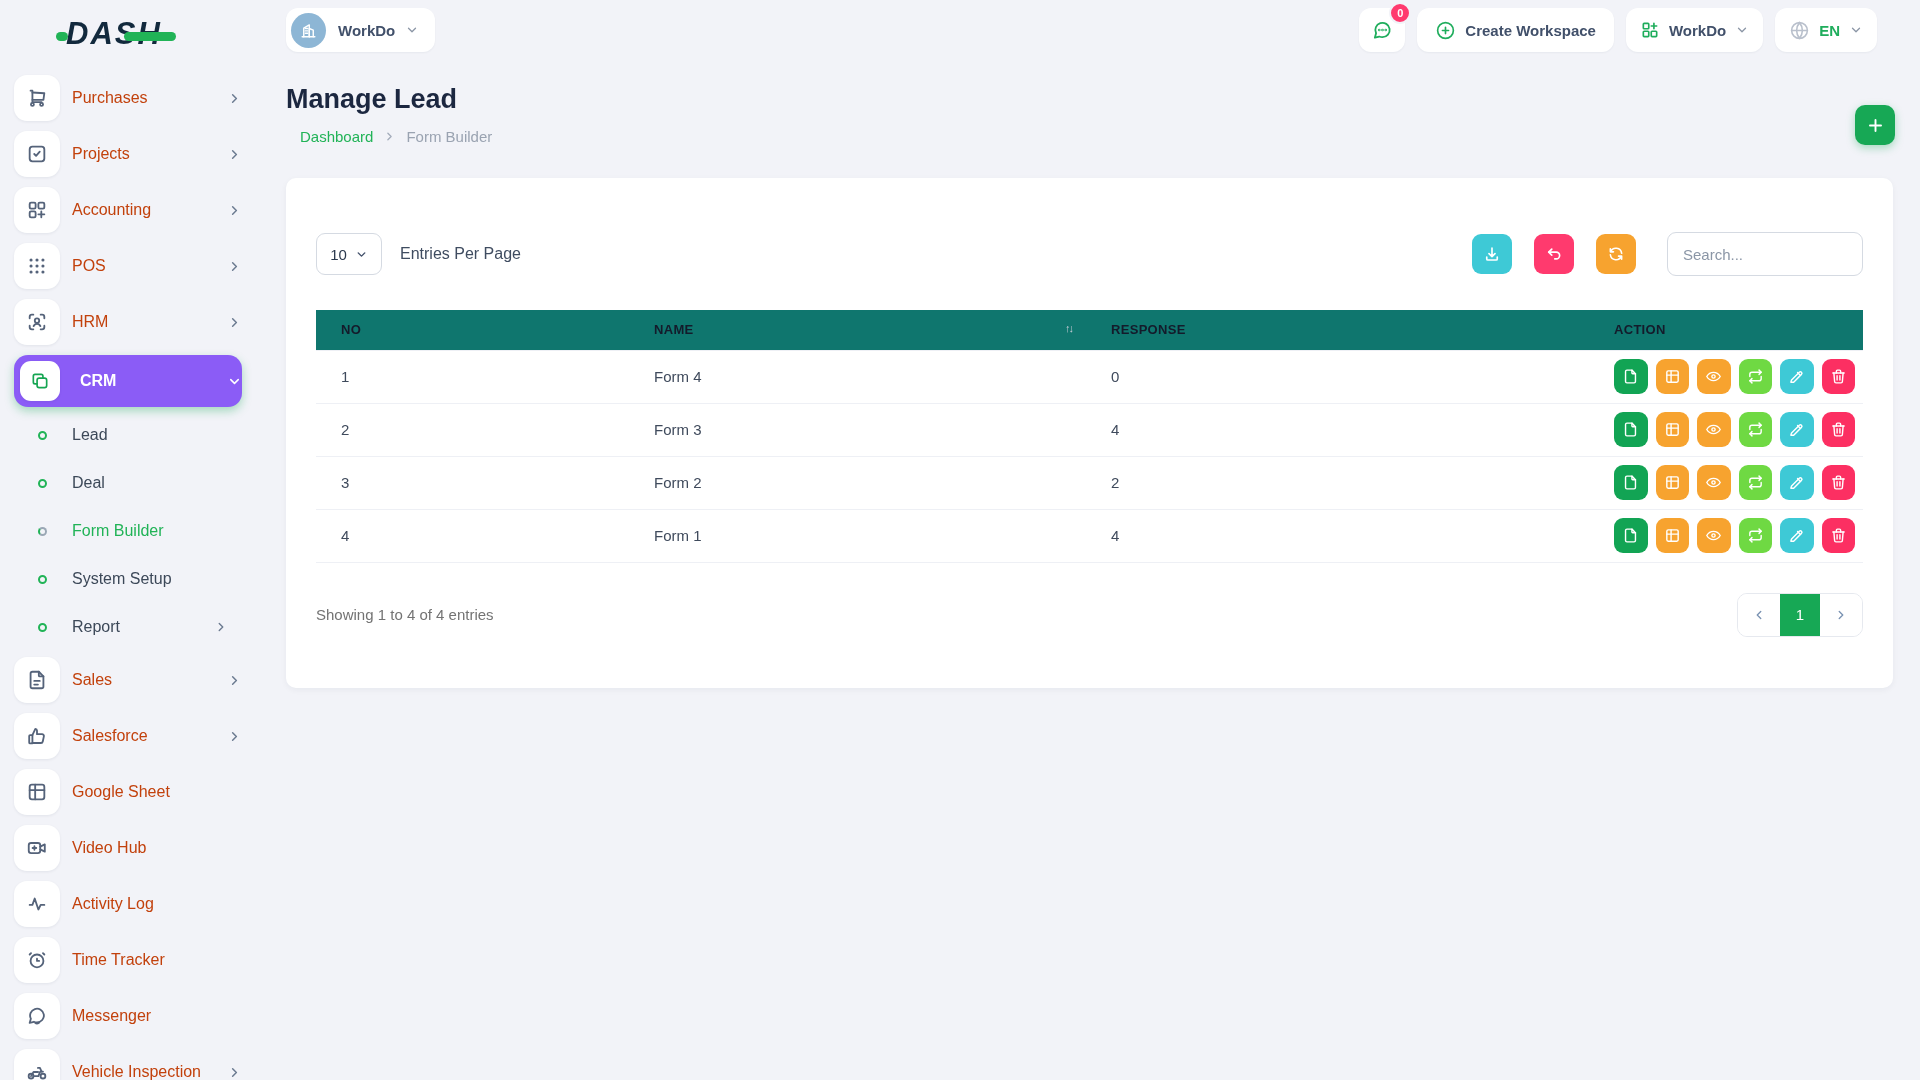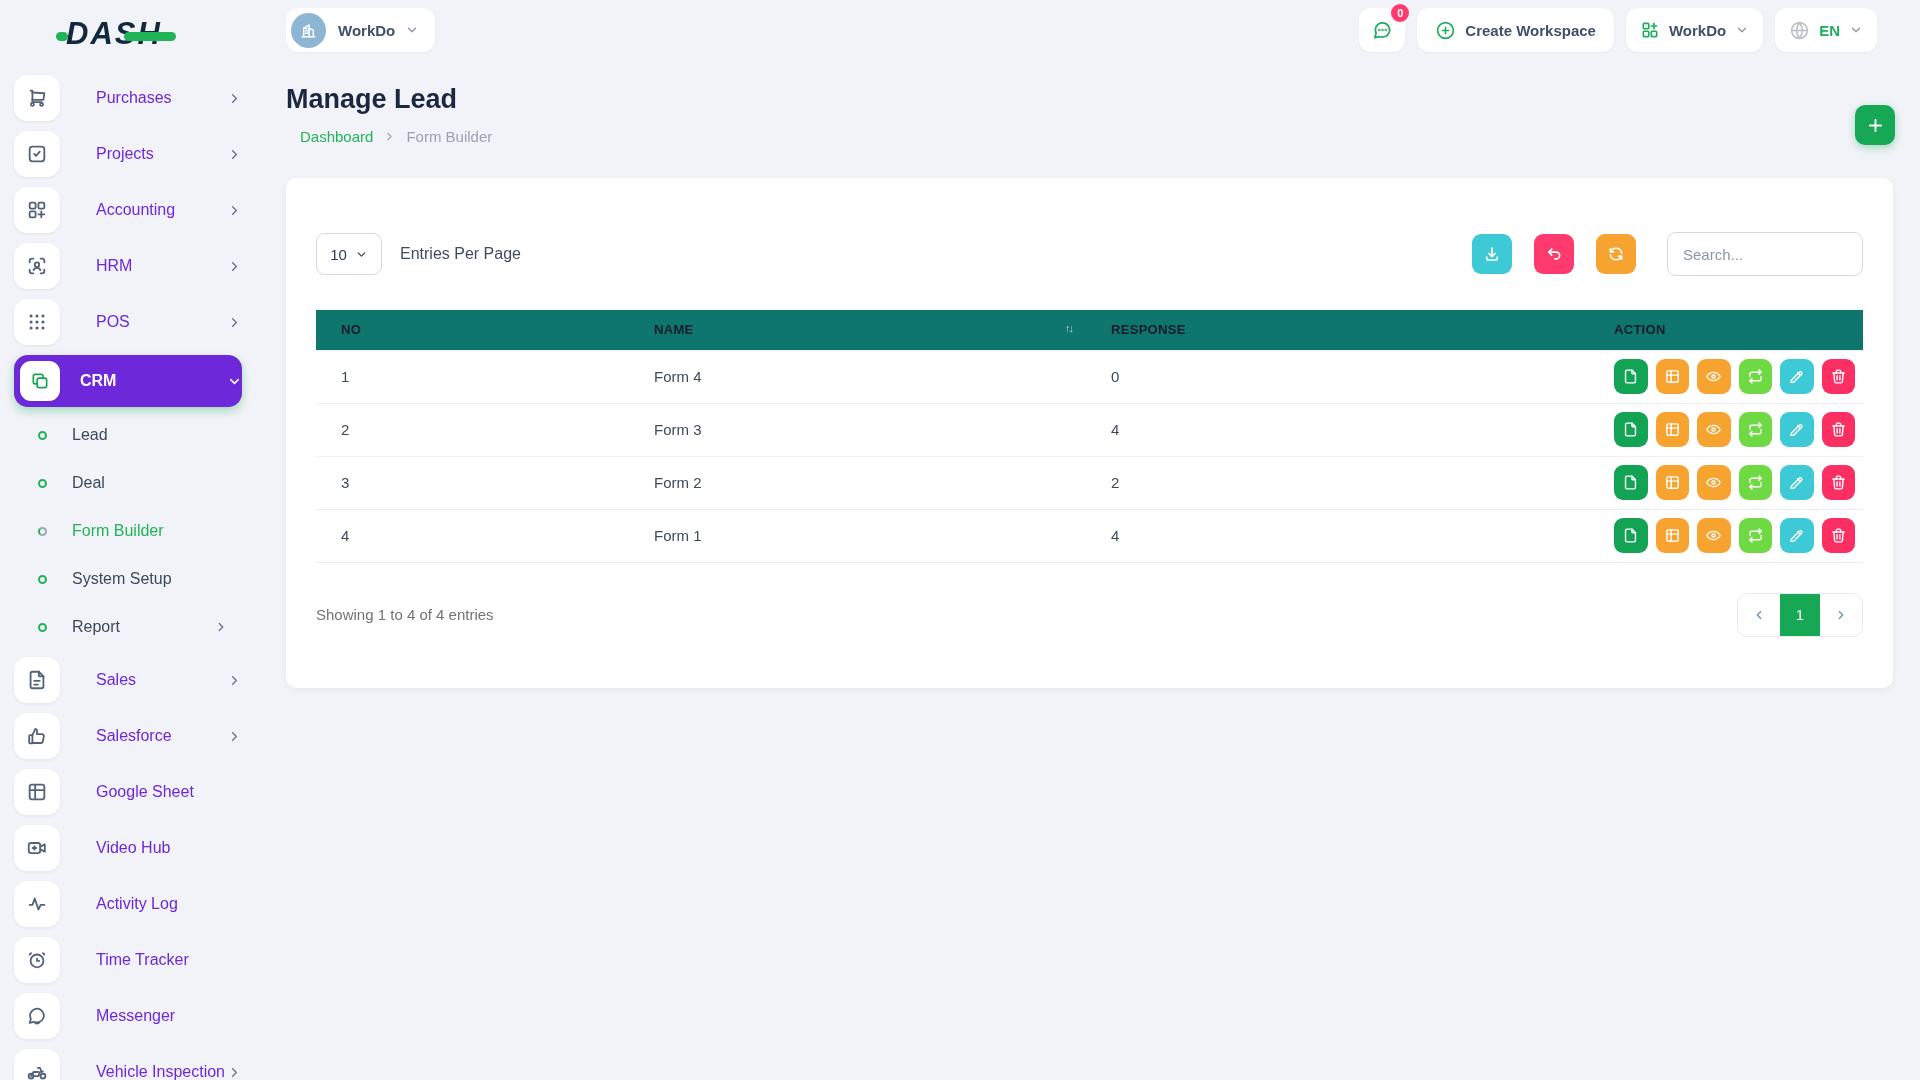--- a/index.html
+++ b/index.html
@@ -10,23 +10,23 @@
   
   .logo { position:absolute; left:66px; top:16px; display:flex; align-items:center; }
   .logo-text { font-size:31px; font-weight:800; letter-spacing:2px; color:#12293d; font-style:italic; position:relative; }
   .logo-dash { position:absolute; right:-14px; top:16px; width:52px; height:9px; background:#21b357; border-radius:5px; }
   .logo-dot { position:absolute; left:-10px; top:16px; width:12px; height:9px; background:#21b357; border-radius:5px; }
 
   
   .sidebar { position:absolute; left:0; top:0; width:256px; height:1080px; padding-top:75px; overflow:hidden; }
   .nav-item { display:flex; align-items:center; height:46px; margin:0 14px 10px 14px; cursor:pointer; }
   .nav-tile { width:46px; height:46px; background:#ffffff; border-radius:13px; box-shadow:0 1px 3px rgba(20,30,60,.07); display:flex; align-items:center; justify-content:center; color:#55637a; flex:none; }
-  .nav-label { flex:1; margin-left:36px; font-size:16px; color:#6d28d9; }
+  .nav-label { flex:1; margin-left:12px; font-size:16px; color:#c2410c; }
   .nav-chevron { color:#6b7a90; display:flex; }
-  .nav-item.active { background:#6d28d9; border-radius:14px; height:52px; padding:0 0 0 6px; margin-bottom:4px; box-shadow:0 4px 10px rgba(21,165,82,.35);margin-top:6px; }
+  .nav-item.active { background:#8b5cf6; border-radius:14px; height:52px; padding:0 0 0 6px; margin-bottom:4px; box-shadow:0 4px 10px rgba(21,165,82,.35);margin-top:6px; }
   .nav-item.active .nav-tile { width:40px; height:40px; border-radius:11px; color:#15a552; }
   .nav-item.active .nav-label { color:#ffffff; font-weight:700; margin-left:20px; }
   .nav-item.active .nav-chevron { color:#ffffff; }
   .sub-group { margin:0 14px 6px 14px; }
   .sub-item { display:flex; align-items:center; height:48px; padding-left:24px; cursor:pointer; }
   .bullet { width:9px; height:9px; border:2px solid #21b357; border-radius:50%; flex:none; background:transparent; }
   .bullet.gray { border-color:#9aa7b5; border-left-color:#21b357; }
   .sub-label { margin-left:25px; font-size:16px; color:#3c4858; flex:1; }
   .sub-item.active .sub-label { color:#21b357; }
   .sub-chevron { color:#6b7a90; margin-right:14px; display:flex; }
@@ -152,52 +152,52 @@
       <span class="nav-label">Accounting</span>
       <span class="nav-chevron">
           <svg width="15" height="15" viewBox="0 0 24 24" fill="none" stroke="currentColor" stroke-width="2.4" stroke-linecap="round" stroke-linejoin="round">
             <path d="M9 6l6 6-6 6"></path>
           </svg>
         </span>
     </div>
 
     <div class="nav-item">
       <span class="nav-tile">
-        <svg width="22" height="22" viewBox="0 0 24 24" fill="none" stroke="currentColor" stroke-width="2" stroke-linecap="round" stroke-linejoin="round">
-            <path d="M4 8V6.5A2.5 2.5 0 0 1 6.5 4H8"></path>
-            <path d="M16 4h1.5A2.5 2.5 0 0 1 20 6.5V8"></path>
-            <path d="M4 16v1.5A2.5 2.5 0 0 0 6.5 20H8"></path>
-            <path d="M16 20h1.5a2.5 2.5 0 0 0 2.5-2.5V16"></path>
-            <circle cx="12" cy="10.5" r="2.4"></circle>
-            <path d="M8.3 16.5c.6-1.7 2-2.5 3.7-2.5s3.1.8 3.7 2.5"></path>
-          </svg>
-      </span>
-      <span class="nav-label">HRM</span>
-      <span class="nav-chevron">
-          <svg width="15" height="15" viewBox="0 0 24 24" fill="none" stroke="currentColor" stroke-width="2.4" stroke-linecap="round" stroke-linejoin="round">
-            <path d="M9 6l6 6-6 6"></path>
-          </svg>
-        </span>
-    </div>
-
-    <div class="nav-item">
-      <span class="nav-tile">
         <svg width="22" height="22" viewBox="0 0 24 24" fill="currentColor">
             <circle cx="5.5" cy="5.5" r="1.7"></circle>
             <circle cx="12" cy="5.5" r="1.7"></circle>
             <circle cx="18.5" cy="5.5" r="1.7"></circle>
             <circle cx="5.5" cy="12" r="1.7"></circle>
             <circle cx="12" cy="12" r="1.7"></circle>
             <circle cx="18.5" cy="12" r="1.7"></circle>
             <circle cx="5.5" cy="18.5" r="1.7"></circle>
             <circle cx="12" cy="18.5" r="1.7"></circle>
             <circle cx="18.5" cy="18.5" r="1.7"></circle>
           </svg>
       </span>
       <span class="nav-label">POS</span>
+      <span class="nav-chevron">
+          <svg width="15" height="15" viewBox="0 0 24 24" fill="none" stroke="currentColor" stroke-width="2.4" stroke-linecap="round" stroke-linejoin="round">
+            <path d="M9 6l6 6-6 6"></path>
+          </svg>
+        </span>
+    </div>
+
+    <div class="nav-item">
+      <span class="nav-tile">
+        <svg width="22" height="22" viewBox="0 0 24 24" fill="none" stroke="currentColor" stroke-width="2" stroke-linecap="round" stroke-linejoin="round">
+            <path d="M4 8V6.5A2.5 2.5 0 0 1 6.5 4H8"></path>
+            <path d="M16 4h1.5A2.5 2.5 0 0 1 20 6.5V8"></path>
+            <path d="M4 16v1.5A2.5 2.5 0 0 0 6.5 20H8"></path>
+            <path d="M16 20h1.5a2.5 2.5 0 0 0 2.5-2.5V16"></path>
+            <circle cx="12" cy="10.5" r="2.4"></circle>
+            <path d="M8.3 16.5c.6-1.7 2-2.5 3.7-2.5s3.1.8 3.7 2.5"></path>
+          </svg>
+      </span>
+      <span class="nav-label">HRM</span>
       <span class="nav-chevron">
           <svg width="15" height="15" viewBox="0 0 24 24" fill="none" stroke="currentColor" stroke-width="2.4" stroke-linecap="round" stroke-linejoin="round">
             <path d="M9 6l6 6-6 6"></path>
           </svg>
         </span>
     </div>
 
     <div class="nav-item active">
       <span class="nav-tile">
         <svg width="20" height="20" viewBox="0 0 24 24" fill="none" stroke="currentColor" stroke-width="2" stroke-linecap="round" stroke-linejoin="round">

